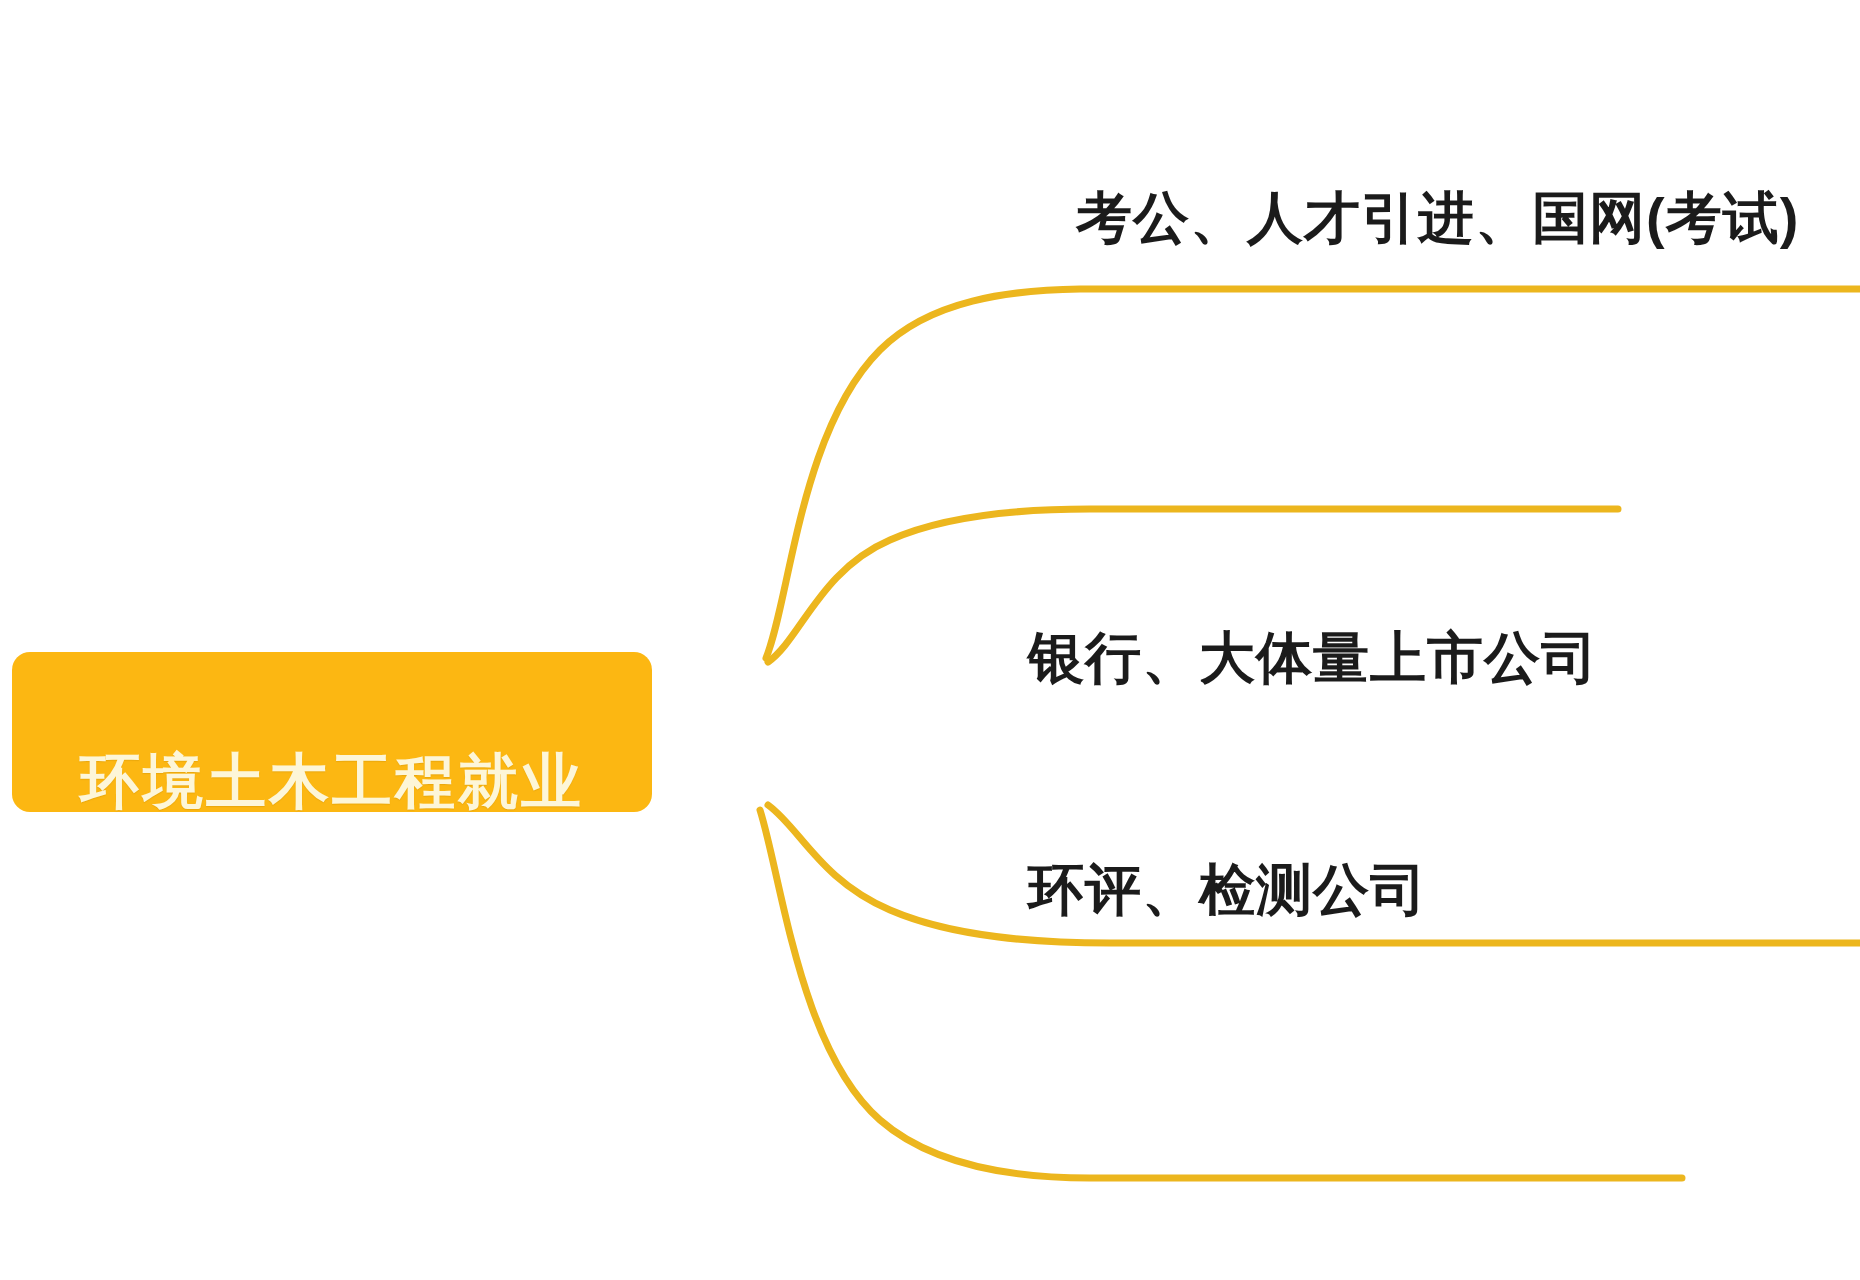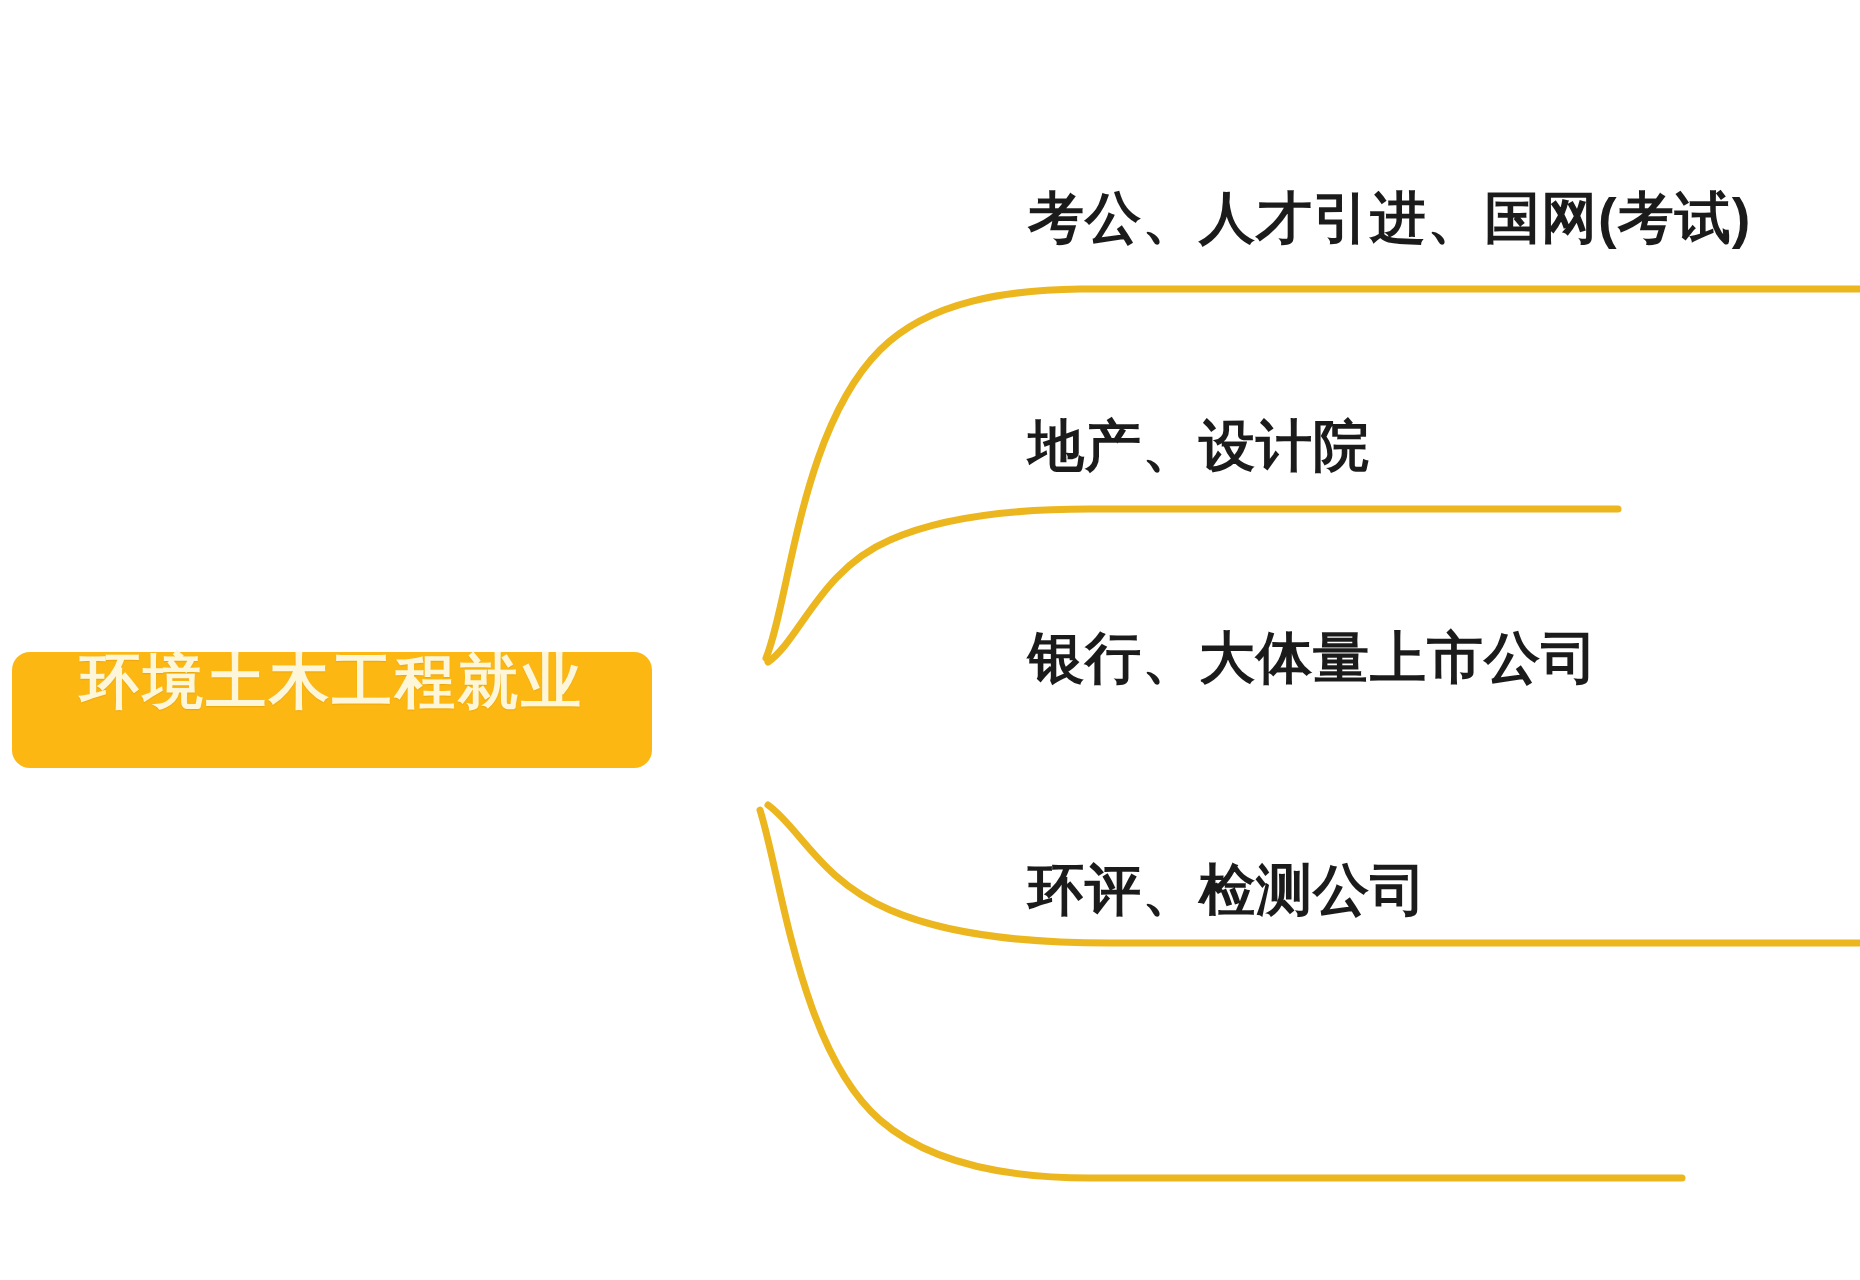--- a/index.html
+++ b/index.html
@@ -29,25 +29,25 @@
     stroke: #ecb61e;
     stroke-width: 7;
     stroke-linecap: round;
     stroke-linejoin: round;
   }
   #root-node {
     position: absolute;
     left: 12px;
     top: 652px;
     width: 640px;
-    height: 116px;
+    height: 160px;
     background: #fcb712;
     border-radius: 18px;
     display: flex;
-    align-items: flex-start;
+    align-items: flex-end;
     justify-content: center;
     z-index: 3;
     box-shadow: 0 0 0 0 rgba(0,0,0,0);
   }
   #root-node-label {
     color: #fdf6d8;
     font-size: 60px;
     font-weight: 700;
     letter-spacing: 3px;
     line-height: 1;
@@ -57,21 +57,21 @@
   .branch-label {
     position: absolute;
     color: #1b1b1b;
     font-size: 56px;
     font-weight: 600;
     letter-spacing: 1px;
     line-height: 1;
     white-space: nowrap;
     z-index: 2;
   }
-  #branch-label-0 { left: 1028px; top: 190px; }
+  #branch-label-0 { left: 1076px; top: 190px; }
   #branch-label-1 { left: 1028px; top: 418px; }
   #branch-label-2 { left: 1028px; top: 630px; }
   #branch-label-3 { left: 1028px; top: 862px; }
 </style>
 </head>
 <body>
 
 <div id="mindmap">
 
   <svg id="branch-svg" viewBox="0 0 1860 1280" preserveAspectRatio="none">
@@ -80,19 +80,18 @@
     <path class="branch-path" d="M 768 805 C 800 828, 820 880, 890 910 C 955 938, 1040 943, 1110 943 L 1860 943"></path>
     <path class="branch-path" d="M 760 810 C 782 880, 800 1050, 880 1120 C 935 1168, 1020 1178, 1090 1178 L 1682 1178"></path>
   </svg>
 
   <div id="root-node">
     <span id="root-node-label">环境土木工程就业</span>
   </div>
 
   <div class="branch-label" id="branch-label-0">考公、人才引进、国网(考试)</div>
 
-  <div class="branch-label" id="branch-label-1">地产、设计院</div>
 
   <div class="branch-label" id="branch-label-3">环评、检测公司</div>
 
   <div class="branch-label" id="branch-label-2">银行、大体量上市公司</div>
 
 </div>
 
 </body></html>

